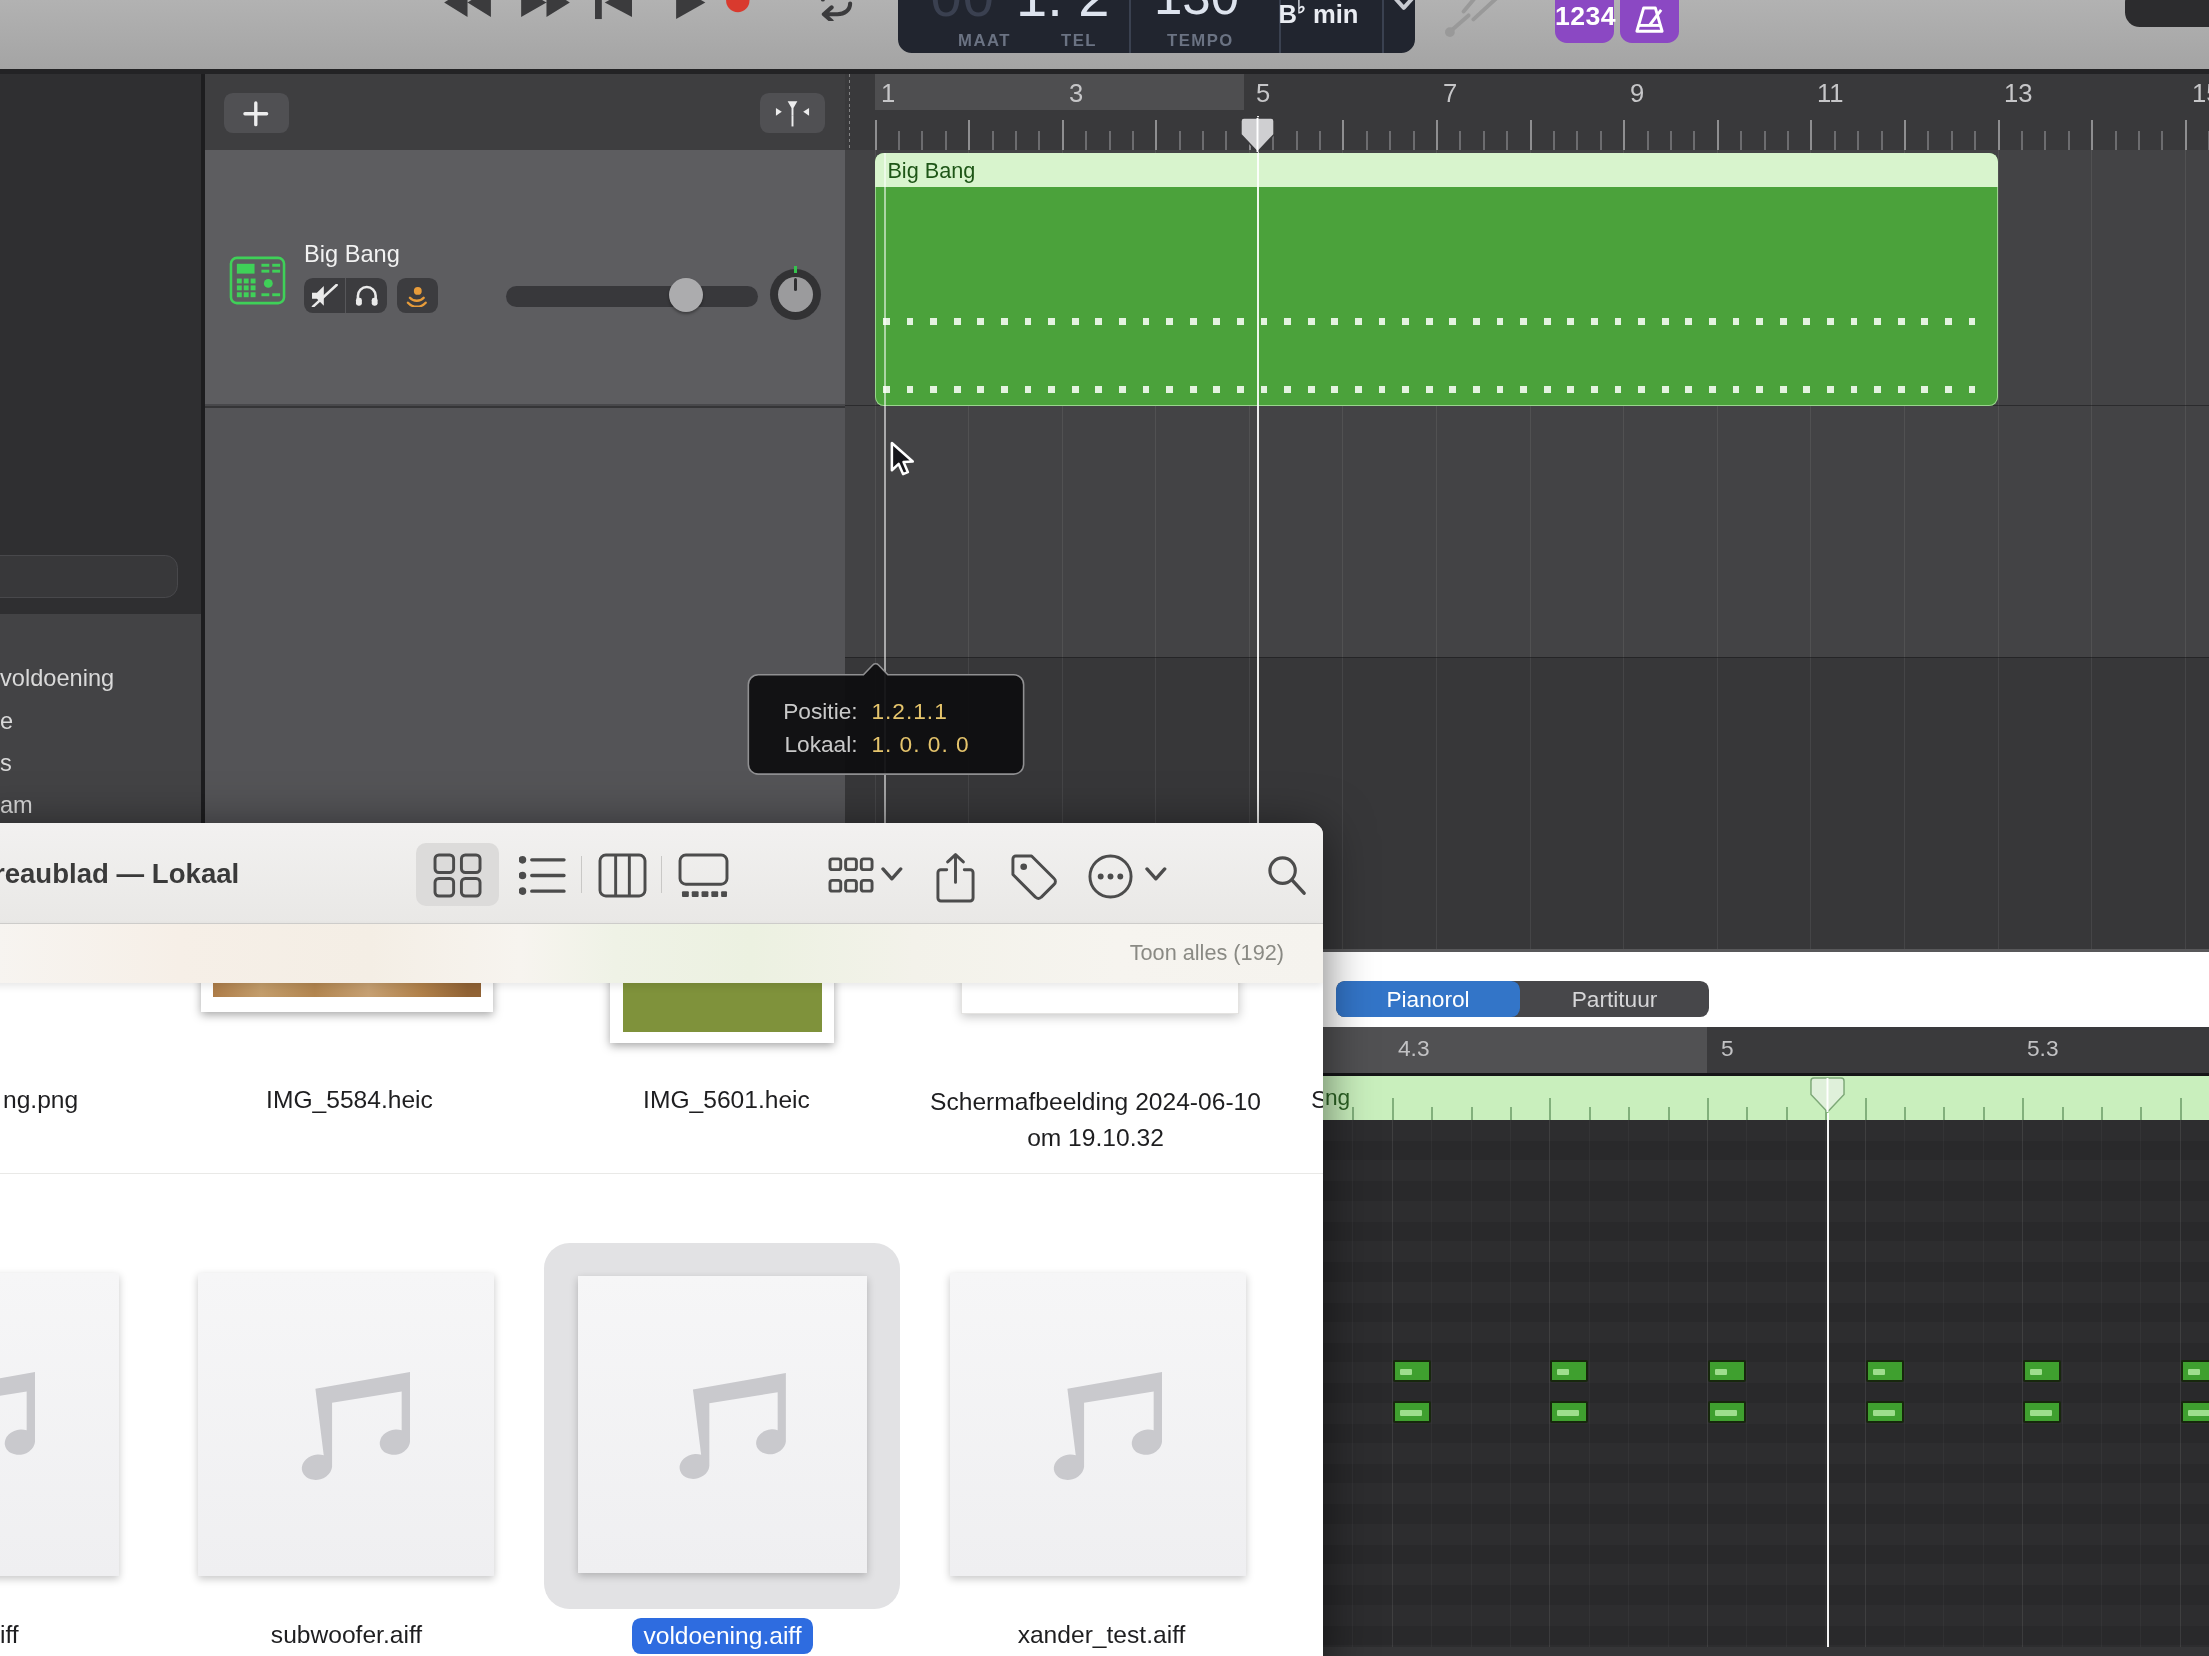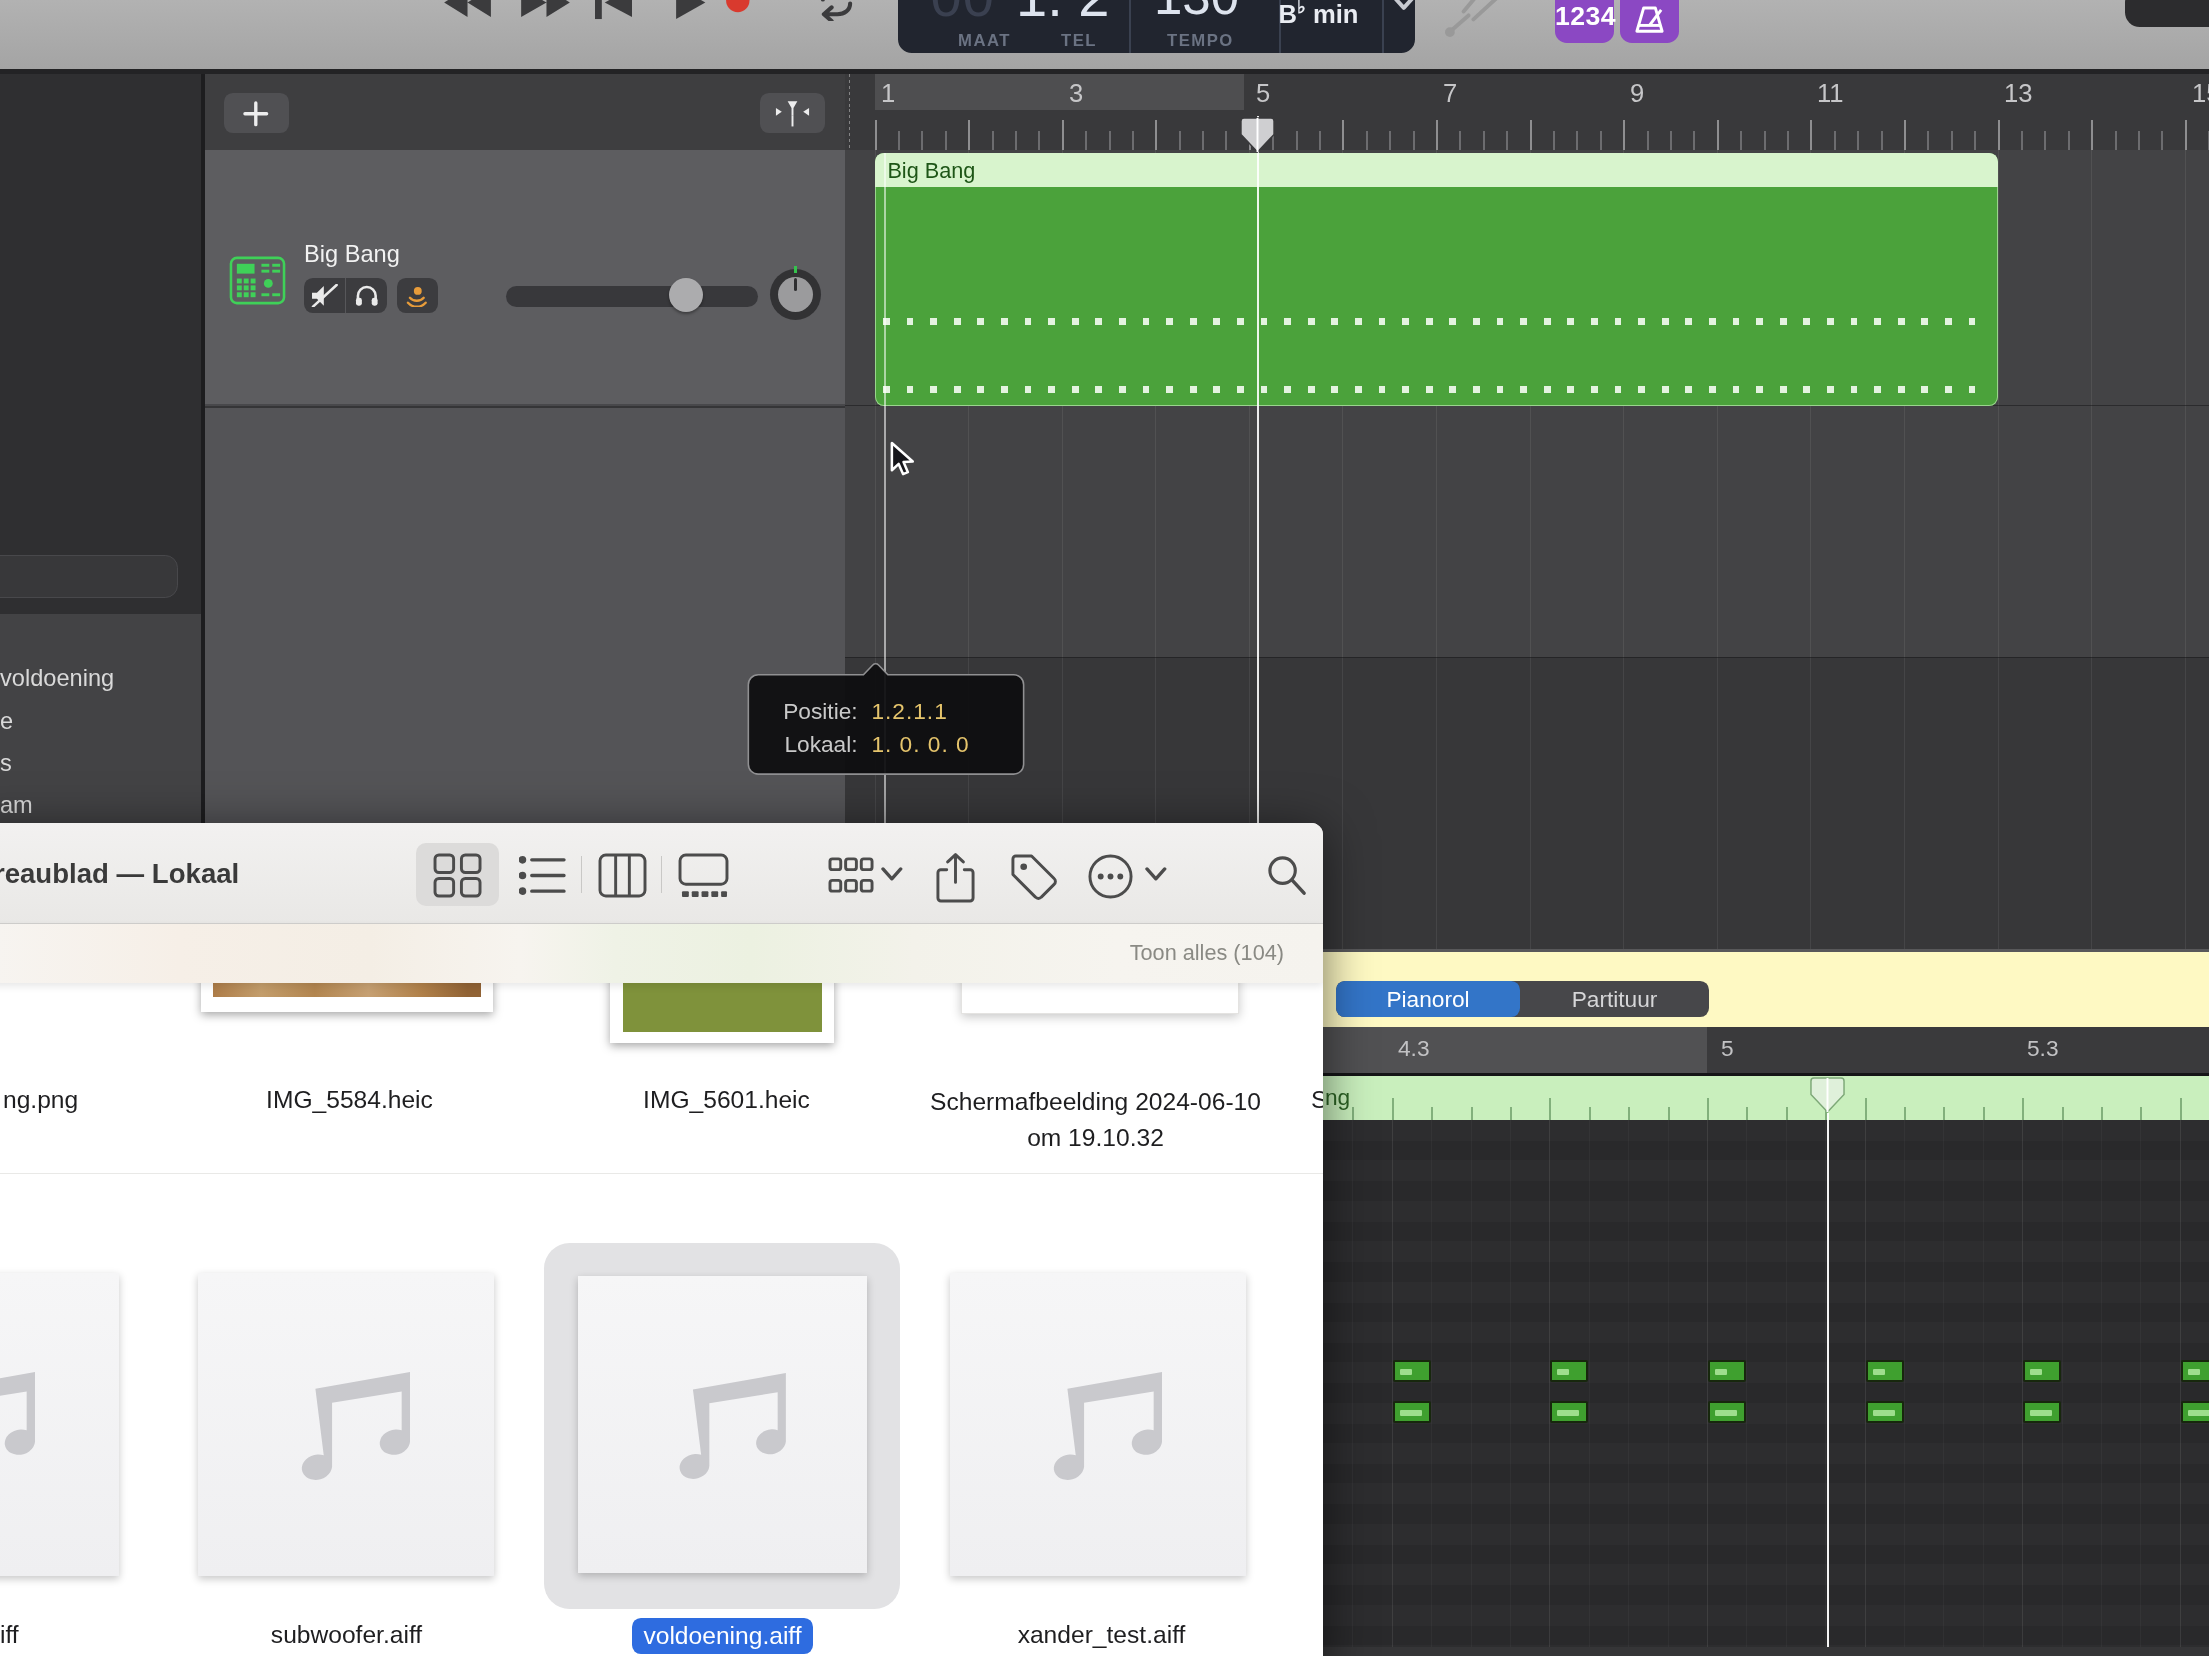--- a/index.html
+++ b/index.html
@@ -74,21 +74,21 @@
 
   
   #tooltip { left:747px; top:662px; z-index:6; }
   #tooltip-text { position:absolute; left:23.6px; top:33px; }
   .tt-row { display:flex; font-size:22.7px; line-height:33px; }
   .tt-label { width:87px; text-align:right; color:#c9c9c9; }
   .tt-val { margin-left:13.8px; color:#e5c46c; letter-spacing:1px; }
   #cursor { left:888px; top:441px; z-index:7; }
 
   
-  #editor { left:1182px; top:949px; width:1027px; height:698px; background:#fef9c3; overflow:hidden; }
+  #editor { left:1182px; top:949px; width:1027px; height:698px; background:#ffffff; overflow:hidden; }
   #editor-topline { position:absolute; left:0; top:0; width:100%; height:3px; background:#58585a; }
   #editor-tabs { position:absolute; left:154px; top:31.5px; width:373px; height:36px; background:#47474a; border-radius:8.9px; display:flex; }
   #tab-pianorol { width:184px; height:36px; background:#3375c8; border-radius:8.9px; color:#fff; font-size:22.7px; text-align:center; line-height:36px; }
   #tab-partituur { width:189px; height:36px; color:#d6d6d8; font-size:22.7px; text-align:center; line-height:36px; }
   #editor-ruler { position:absolute; left:0; top:78px; width:1027px; height:46px; background:#3a3a3c; }
   #editor-ruler-band { position:absolute; left:0; top:0; width:525px; height:46px; background:#515153; }
   .ed-bar-num { position:absolute; top:7.9px; font-size:22.7px; color:#c2c2c4; }
   #editor-ruler-sep { position:absolute; left:0; top:124px; width:1027px; height:3px; background:#151517; }
   #loop-strip { position:absolute; left:0; top:127px; width:1027px; height:44px; background:#c9efbd; }
   #loop-strip-label { position:absolute; left:143px; top:7.9px; font-size:22.7px; font-weight:500; color:#2c6325; }
@@ -649,16 +649,16 @@
         </svg>
     </div>
 
     <span class="flabel2" style="left:39px; width:49px; text-align:left">iff</span>
     <span class="flabel2" style="left:297px; width:177px">subwoofer.aiff</span>
     <div id="label-pill">voldoening.aiff</div>
     <span class="flabel2" style="left:1042px; width:197px">xander_test.aiff</span>
   </div>
 
   <div id="finder-band">
-    <span id="show-all">Toon alles (104)</span>
+    <span id="show-all">Toon alles (192)</span>
   </div>
 </div>
 
 
 </body></html>

